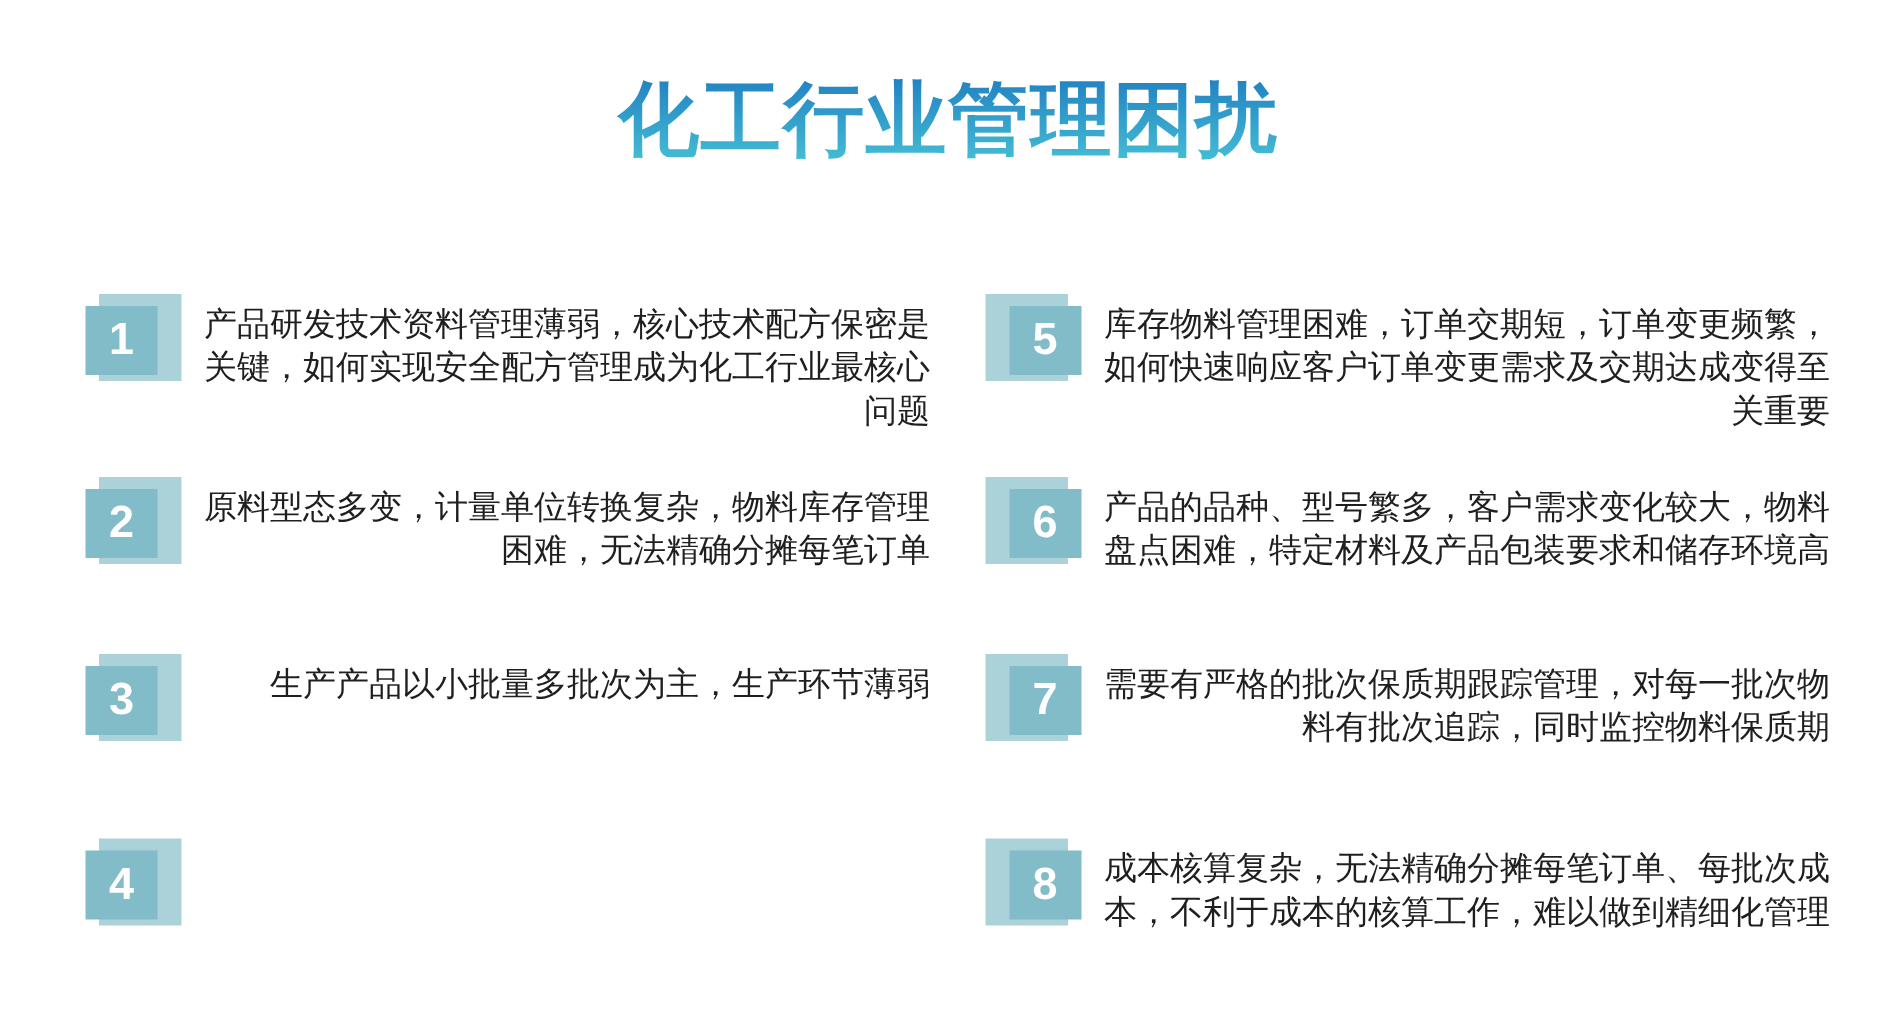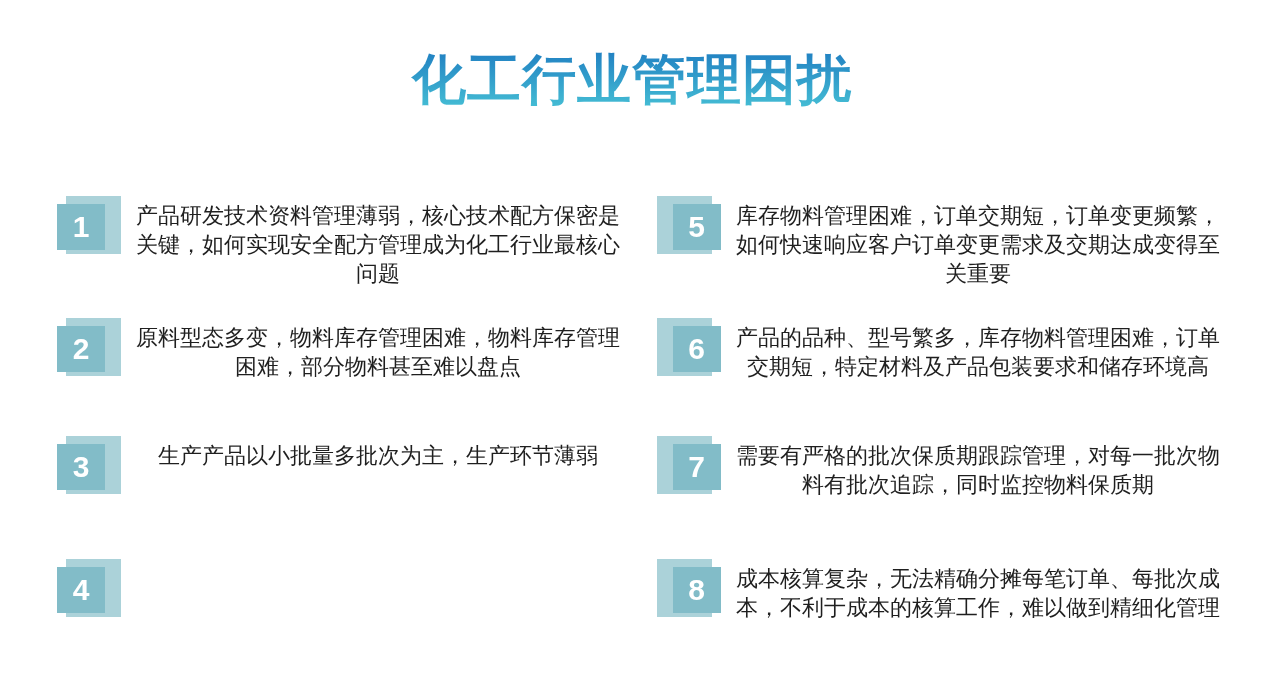--- a/index.html
+++ b/index.html
@@ -36,21 +36,21 @@
     position: absolute;
     display: flex;
     align-items: flex-start;
   }
   .item .text {
     width: 484px;
     padding-top: 5px;
     font-size: 22px;
     line-height: 29px;
     color: #1f1f1f;
-    text-align: center;
+    text-align: right;
   }
   .badge {
     position: relative;
     width: 64px;
     height: 62px;
     flex: none;
     margin-right: 15px;
   }
   .badge .back {
     position: absolute;
@@ -105,21 +105,21 @@
     <div class="text">产品研发技术资料管理薄弱，核心技术配方保密是关键，如何实现安全配方管理成为化工行业最核心问题</div>
   </div>
 
   <div class="item c1 r2">
     <div class="badge">
       <div class="back"></div>
       <div class="front">
         <span class="num">2</span>
       </div>
     </div>
-    <div class="text">原料型态多变，物料库存管理困难，物料库存管理困难，部分物料甚至难以盘点</div>
+    <div class="text">原料型态多变，计量单位转换复杂，物料库存管理困难，无法精确分摊每笔订单</div>
   </div>
 
   <div class="item c1 r3">
     <div class="badge">
       <div class="back"></div>
       <div class="front">
         <span class="num">3</span>
       </div>
     </div>
     <div class="text">生产产品以小批量多批次为主，生产环节薄弱</div>
@@ -144,21 +144,21 @@
     <div class="text">库存物料管理困难，订单交期短，订单变更频繁，如何快速响应客户订单变更需求及交期达成变得至关重要</div>
   </div>
 
   <div class="item c2 r2">
     <div class="badge mirrored">
       <div class="back"></div>
       <div class="front">
         <span class="num">6</span>
       </div>
     </div>
-    <div class="text">产品的品种、型号繁多，库存物料管理困难，订单交期短，特定材料及产品包装要求和储存环境高</div>
+    <div class="text">产品的品种、型号繁多，客户需求变化较大，物料盘点困难，特定材料及产品包装要求和储存环境高</div>
   </div>
 
   <div class="item c2 r3">
     <div class="badge mirrored">
       <div class="back"></div>
       <div class="front">
         <span class="num">7</span>
       </div>
     </div>
     <div class="text">需要有严格的批次保质期跟踪管理，对每一批次物料有批次追踪，同时监控物料保质期</div>

